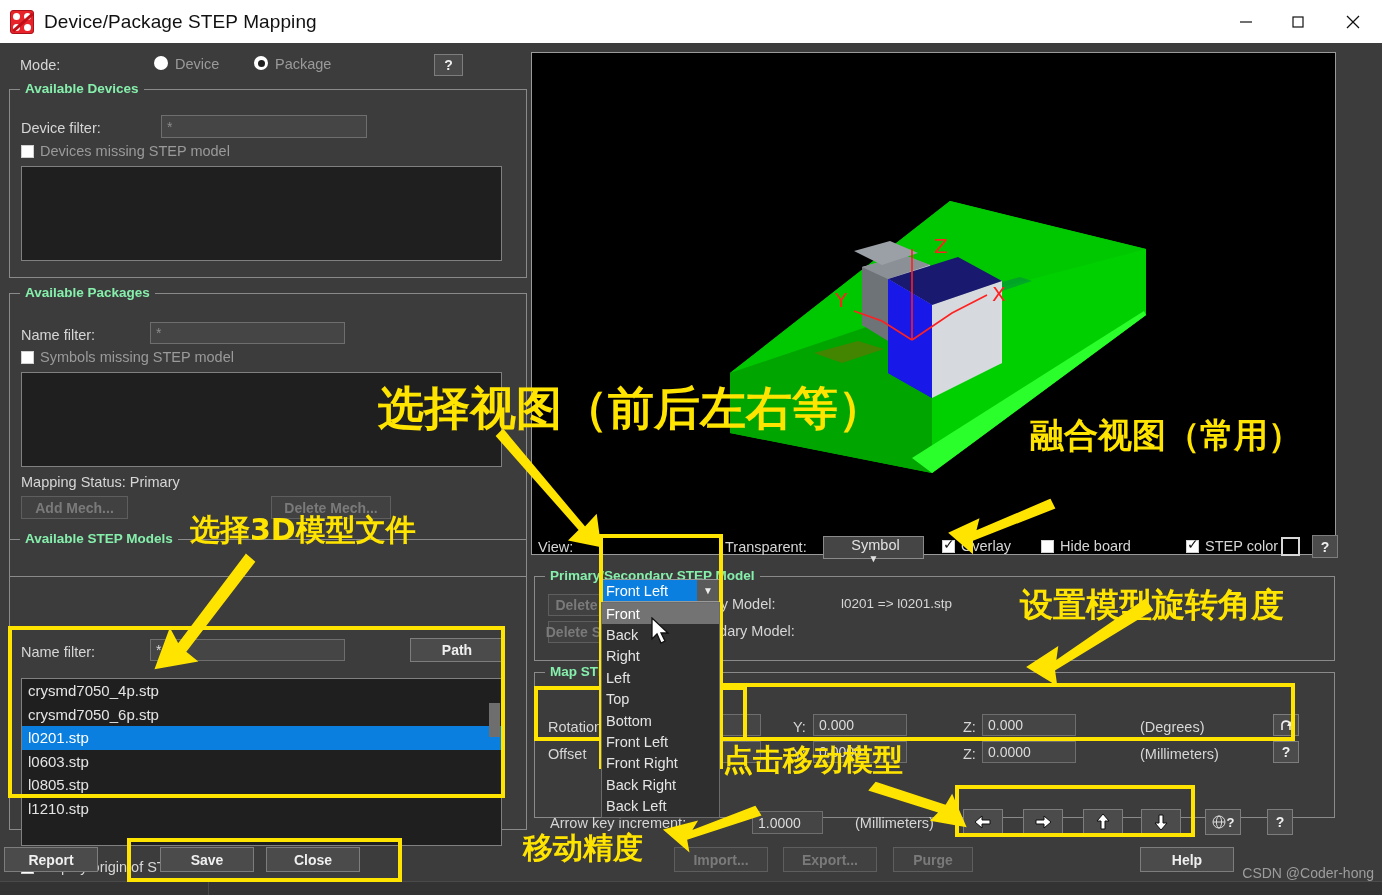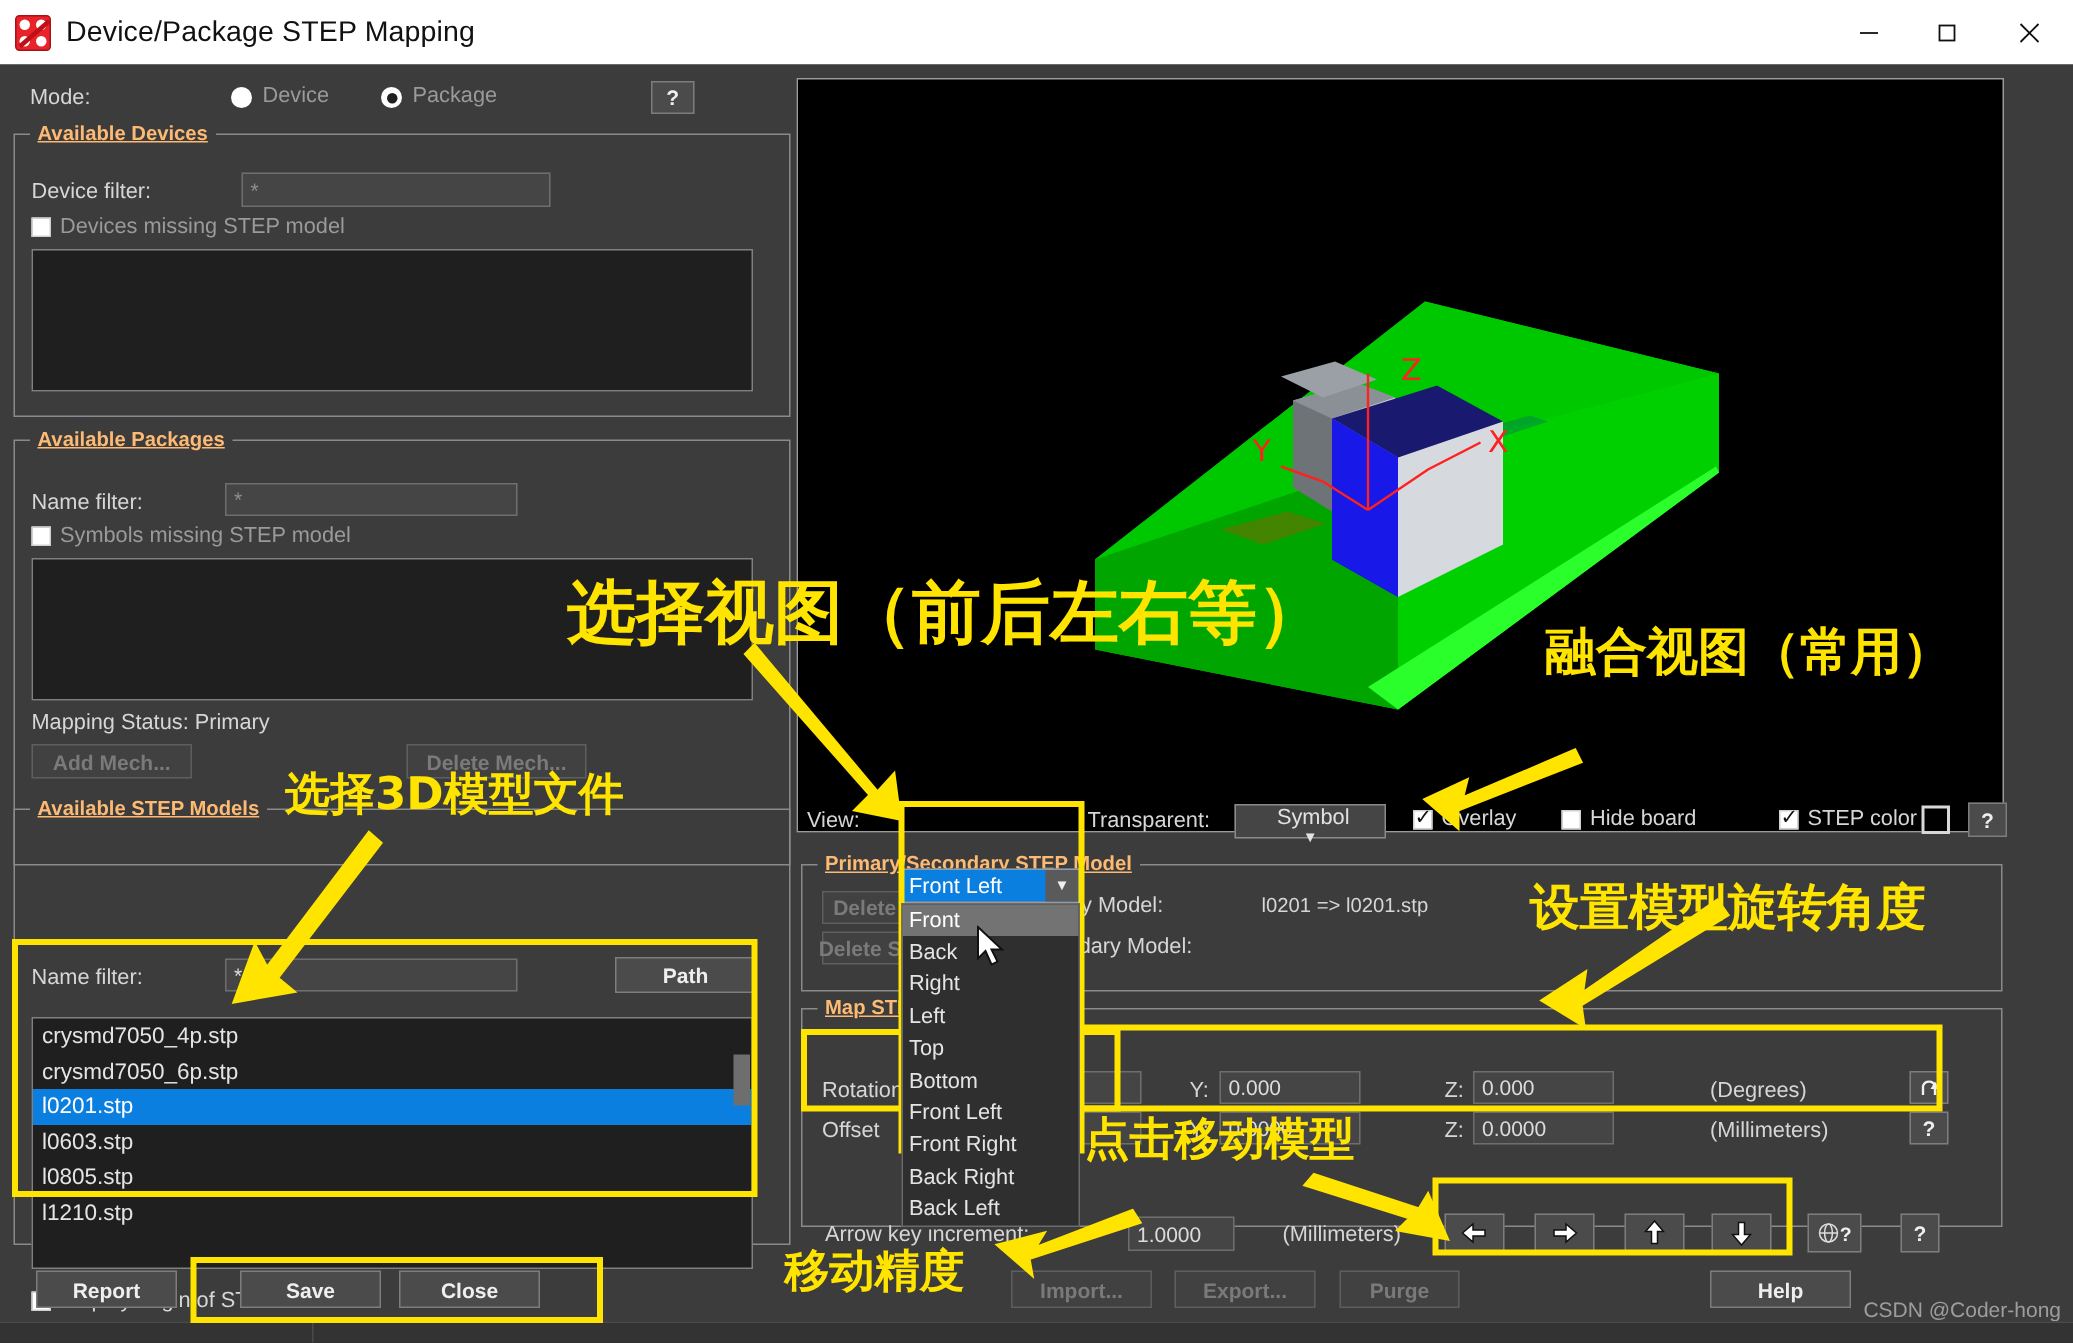--- a/index.html
+++ b/index.html
@@ -52,23 +52,22 @@
     background:#3c3c3c;
   }
 
   .grp {
     position:absolute;
     border:1px solid #8a8a8a;
   }
   .grp > .grp-title {
     position:absolute; top:-9px; left:10px;
     background:#3c3c3c; padding:0 5px;
-    font-size:13.5px; font-weight:bold; color:#fdba74;
+    font-size:13.5px; font-weight:bold; color:#86efac;
     white-space:nowrap;
-    text-decoration:underline;
   }
 
   .lbl { color:#d6d6d6; font-size:14.5px; position:absolute; white-space:nowrap; }
 
   .tbox {
     position:absolute; background:#454545; border:1px solid #6e6e6e;
     color:#dcdcdc; font-size:14px; line-height:1; display:flex; align-items:center;
     padding:0 5px;
   }
   .tbox.ph { color:#8c8c8c; }
@@ -83,21 +82,21 @@
     width:13px; height:13px; background:#ffffff; border:1px solid #d0d0d0;
     margin-right:6px; flex:none; position:relative;
   }
   .cb .box.checked::after {
     content:"✓"; position:absolute; left:0px; top:-4px;
     font-size:14px; color:#111; line-height:1;
   }
   .cb .cl { color:#d6d6d6; font-size:14.5px; white-space:nowrap; }
   .cb.dim .cl { color:#9a9a9a; }
 
-  .radio { position:absolute; display:flex; align-items:flex-end;padding-left:32px; }
+  .radio { position:absolute; display:flex; align-items:flex-start;padding-left:32px; }
   .radio .rb {
     width:14px; height:14px; border-radius:50%; background:#fff;
     margin-right:7px; position:relative; flex:none;
   }
   .radio .rb.sel::after {
     content:""; position:absolute; left:3.5px; top:3.5px;
     width:7px; height:7px; border-radius:50%; background:#1f1f1f;
   }
   .radio .rl { color:#9a9a9a; font-size:14.5px; }
 
@@ -261,21 +260,21 @@
       <div class="listrow">l1210.stp</div>
       <div id="scrollthumb"></div>
     </div>
 
     <div class="cb" style="left:11px; top:319px;">
       <span class="box"></span>
       <span class="cl">Display origin of STEP model</span>
     </div>
   </div>
 
-  <div class="btn" style="left:24px; top:804px; width:94px; height:25px;">Report</div>
+  <div class="btn" style="left:4px; top:804px; width:94px; height:25px;">Report</div>
   <div class="btn" style="left:160px; top:804px; width:94px; height:25px;">Save</div>
   <div class="btn" style="left:266px; top:804px; width:94px; height:25px;">Close</div>
 
   <div id="viewport">
     <svg width="805" height="503" viewBox="0 0 805 503">
 
       <polygon points="198,320 418,148 614,196 614,262 400,420 198,380" fill="#00c100"></polygon>
       <polygon points="198,320 418,148 614,196 400,252" fill="#00c800"></polygon>
       <polygon points="400,252 614,196 614,262 400,420" fill="#00d000"></polygon>
       <polygon points="198,320 400,252 400,420 198,380" fill="#00a500"></polygon>

